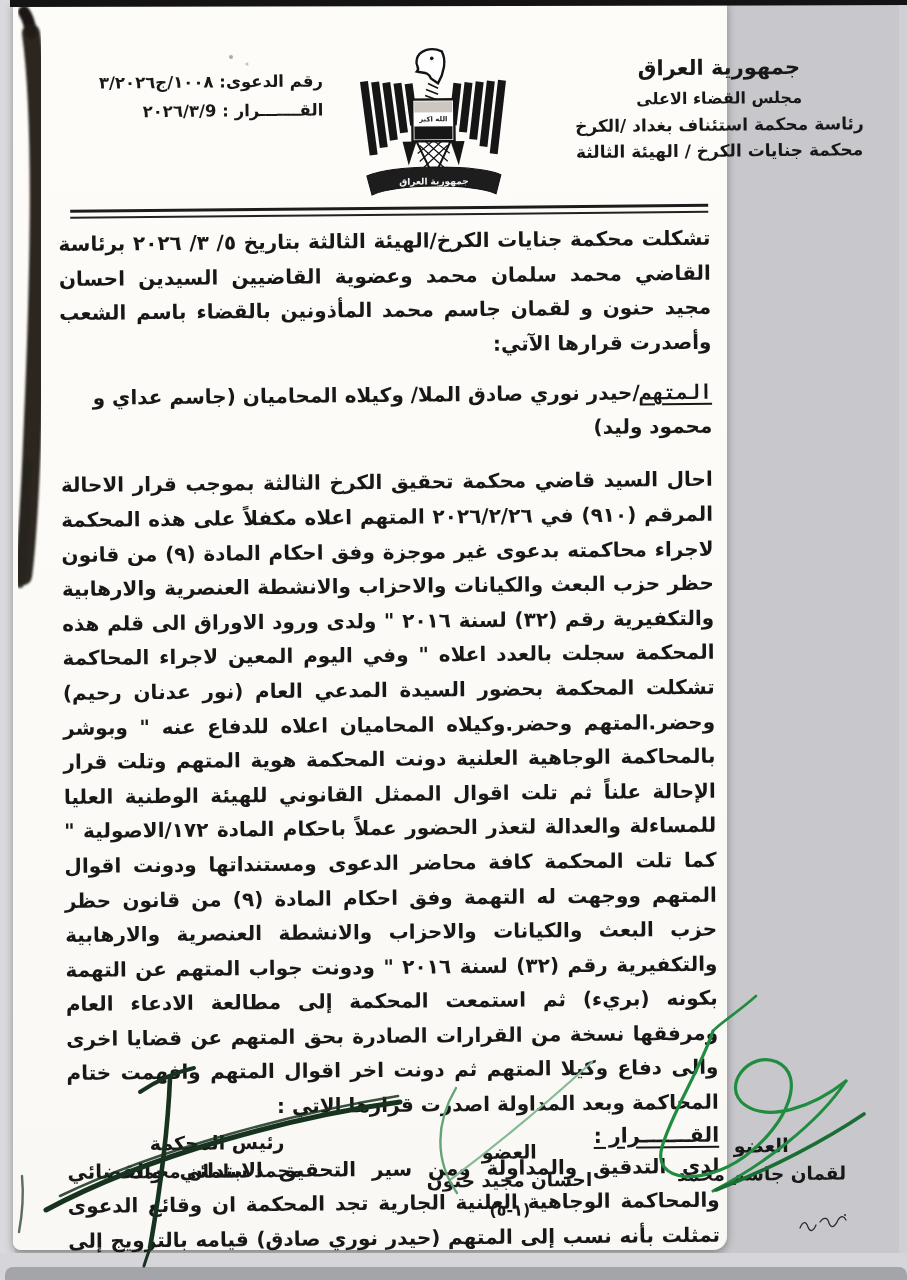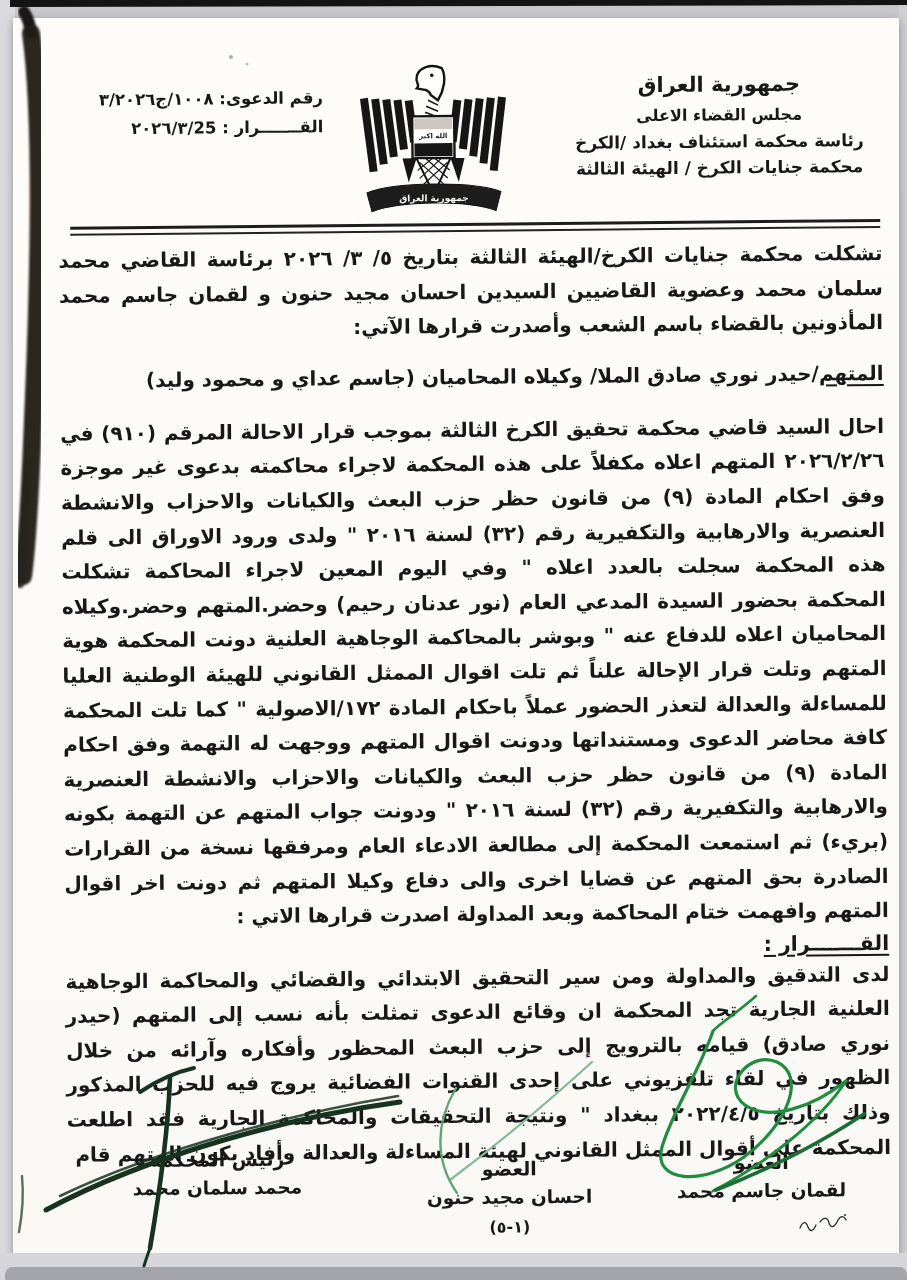--- a/index.html
+++ b/index.html
@@ -2,41 +2,41 @@
 <html lang="ar"><head>
 <meta charset="utf-8">
 <style>
   html,body{margin:0;padding:0;background:#b9b9bf;}
   .scene{position:relative;width:907px;height:1280px;overflow:hidden;background:#c7c7cc;
          font-family:"DejaVu Sans","Liberation Sans",sans-serif;}
   .edge-left{position:absolute;left:0;top:0;width:15px;height:100%;background:#dadade;}
   .edge-right{position:absolute;right:0;top:0;width:8px;height:100%;background:#cfcfd4;}
   .bottom-band1{position:absolute;left:0;bottom:0;width:100%;height:27px;background:#d6d6da;}
   .bottom-band2{position:absolute;left:5px;bottom:0;width:902px;height:13px;background:#a4a4ab;border-radius:8px 8px 0 0;}
-  .page{position:absolute;left:13px;top:18px;width:886px;height:1248px;
+  .page{position:absolute;left:13px;top:2px;width:714px;height:1248px;
         background:linear-gradient(180deg,#fdfcf9 0%,#fbfaf6 60%,#f9f8f4 100%);
         border-radius:0 0 14px 8px;box-shadow:0 3px 8px rgba(0,0,0,.35);}
   .top-bar{position:absolute;left:10px;top:0;width:897px;height:7px;background:#141414;
            transform:rotate(-0.12deg);transform-origin:left top;z-index:5;}
   .content{position:absolute;inset:0;transform:rotate(-0.55deg);transform-origin:50% 40%;
            direction:rtl;color:#181818;font-weight:700;}
   .case-block{position:absolute;left:58px;top:64px;width:256px;text-align:right;
               font-size:16.5px;line-height:29px;letter-spacing:.2px;}
   .court-block{position:absolute;left:540px;top:56px;width:340px;text-align:center;line-height:26px;}
   .court-block .country{font-size:21px;margin-bottom:5px;letter-spacing:.3px;}
   .court-block .l2{font-size:16px;}
   .court-block .l3,.court-block .l4{font-size:17px;}
   .emblem{position:absolute;left:339px;top:44px;width:170px;height:160px;}
   .rule{position:absolute;top:205px;left:60px;right:16px;height:4px;
         border-top:3px solid #1c1c1c;border-bottom:2px solid #222;}
   .textcol{position:absolute;top:220px;right:14px;left:48px;}
   .para{font-size:20px;line-height:34.6px;text-align:justify;text-align-last:right;margin:0;}
   .intro{margin-top:2px;}
   .defendant{margin-top:17px;font-size:20px;line-height:32px;text-align:right;}
-  .u{text-decoration:underline;text-underline-offset:4px;}
+  .u{text-decoration:underline;text-underline-offset:4px;font-family:Liberation Mono, monospace;}
   .proceed{margin-top:19px;}
   .dec-head{margin:3px 0 0;font-size:20.5px;text-decoration:underline;text-underline-offset:4px;}
   .decision{margin-top:2px;}
   .sig{position:absolute;text-align:center;}
   .sig .t{font-size:19px;}
   .sig .n{font-size:18.5px;margin-top:7px;}
   .sig .p{font-size:16px;margin-top:10px;}
   .sig-right{left:642px;top:1136px;width:200px;}
   .sig-mid{left:384px;top:1140px;width:212px;}
   .sig-left{left:86px;top:1128px;width:224px;}
@@ -46,21 +46,21 @@
 <body>
 
 <div class="scene">
   <div class="edge-left"></div>
   <div class="edge-right"></div>
   <div class="page">
     <div class="content">
 
       <div class="case-block">
         <div><span>رقم الدعوى:</span> <span>١٠٠٨/ج٣/٢٠٢٦</span></div>
-        <div><span>القـــــــرار :</span> <span>٢٠٢٦/٣/25</span></div>
+        <div><span>القـــــــرار :</span> <span>٢٠٢٦/٣/9</span></div>
       </div>
 
       <svg class="emblem" viewBox="0 0 170 160">
 
         <g transform="translate(12,36) rotate(-7 0 0)">
           <rect x="0" y="0" width="8" height="74" fill="#161616"></rect>
           <rect x="11" y="2" width="8" height="66" fill="#161616"></rect>
           <rect x="22" y="4" width="8" height="58" fill="#161616"></rect>
           <rect x="33" y="6" width="8" height="50" fill="#161616"></rect>
           <rect x="44" y="8" width="8" height="42" fill="#161616"></rect>

